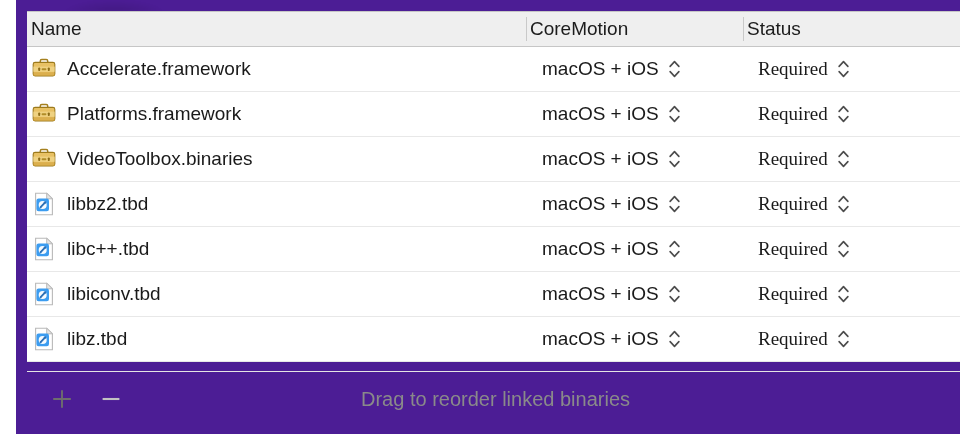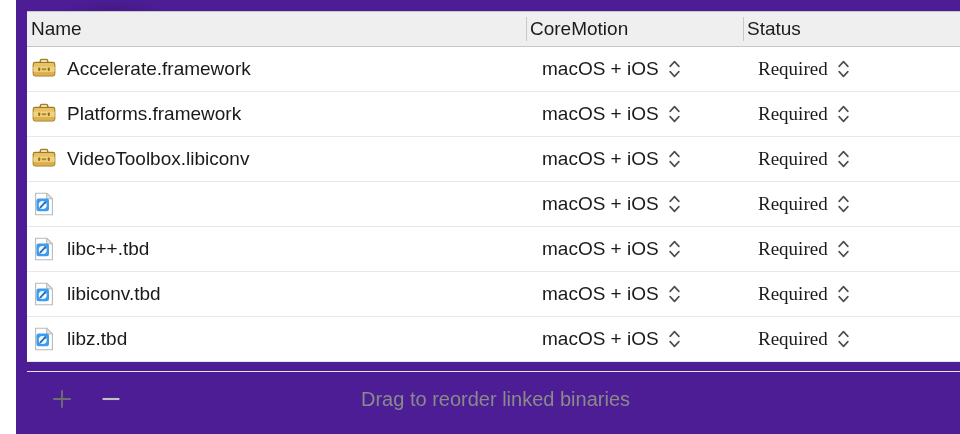--- a/index.html
+++ b/index.html
@@ -229,21 +229,21 @@
           <div class="cell col-name">
             <svg class="row-icon" viewBox="0 0 26 26">
               <path d="M9.3 6.4 V4.9 a1.5 1.5 0 0 1 1.5-1.5 h4.4 a1.5 1.5 0 0 1 1.5 1.5 V6.4" fill="none" stroke="#a5801f" stroke-width="1.5"></path>
               <rect x="2.2" y="6.4" width="21.6" height="13.6" rx="1.9" fill="#e8c164" stroke="#9c7a1c" stroke-width="1.1"></rect>
               <rect x="2.2" y="10.6" width="21.6" height="5.2" fill="#f2d78c" opacity="0.75"></rect>
               <rect x="2.2" y="16.2" width="21.6" height="3.8" fill="#cfa13c" opacity="0.55"></rect>
               <rect x="7.2" y="11.4" width="2.0" height="3.6" rx="0.9" fill="#8d6c16"></rect>
               <rect x="16.8" y="11.4" width="2.0" height="3.6" rx="0.9" fill="#8d6c16"></rect>
               <rect x="10.6" y="12.2" width="4.8" height="2.0" rx="0.9" fill="#b08c28"></rect>
             </svg>
-            <span>VideoToolbox.libiconv</span>
+            <span>VideoToolbox.binaries</span>
           </div>
           <div class="cell col-platforms">
             <span class="popup-value">macOS + iOS</span>
             <svg class="stepper" viewBox="0 0 13 22">
               <path d="M2.1 8.4 L6.5 3.6 L10.9 8.4" fill="none" stroke="#4c4c4c" stroke-width="1.6" stroke-linecap="round" stroke-linejoin="round"></path>
               <path d="M2.1 13.6 L6.5 18.4 L10.9 13.6" fill="none" stroke="#4c4c4c" stroke-width="1.6" stroke-linecap="round" stroke-linejoin="round"></path>
             </svg>
           </div>
           <div class="cell col-status">
             <span class="popup-value">Required</span>
@@ -257,20 +257,21 @@
           <div class="cell col-name">
             <svg class="row-icon" viewBox="0 0 26 26">
               <path d="M4.6 2.2 h11.1 l5.7 5.6 V23.8 H4.6 Z" fill="#ffffff" stroke="#b9b9b9" stroke-width="1.1"></path>
               <path d="M15.7 2.2 v5.6 h5.7 Z" fill="#e4e4e4" stroke="#b9b9b9" stroke-width="1"></path>
               <rect x="5.4" y="7.6" width="12.6" height="12.6" rx="2.2" fill="#3b9cf0"></rect>
               <circle cx="11.7" cy="13.9" r="4.0" fill="#ffffff" opacity="0.95"></circle>
               <path d="M9.6 16.2 L14.2 11.3" stroke="#2b6fb5" stroke-width="1.9" stroke-linecap="round"></path>
               <path d="M13.6 10.6 l1.5 1.5 -1.1 1.0 -1.5 -1.5 Z" fill="#2b6fb5"></path>
               <path d="M9.2 16.9 l0.9 -1.4 0.7 0.7 Z" fill="#2b6fb5"></path>
             </svg>
+            <span>libbz2.tbd</span>
           </div>
           <div class="cell col-platforms">
             <span class="popup-value">macOS + iOS</span>
             <svg class="stepper" viewBox="0 0 13 22">
               <path d="M2.1 8.4 L6.5 3.6 L10.9 8.4" fill="none" stroke="#4c4c4c" stroke-width="1.6" stroke-linecap="round" stroke-linejoin="round"></path>
               <path d="M2.1 13.6 L6.5 18.4 L10.9 13.6" fill="none" stroke="#4c4c4c" stroke-width="1.6" stroke-linecap="round" stroke-linejoin="round"></path>
             </svg>
           </div>
           <div class="cell col-status">
             <span class="popup-value">Required</span>

